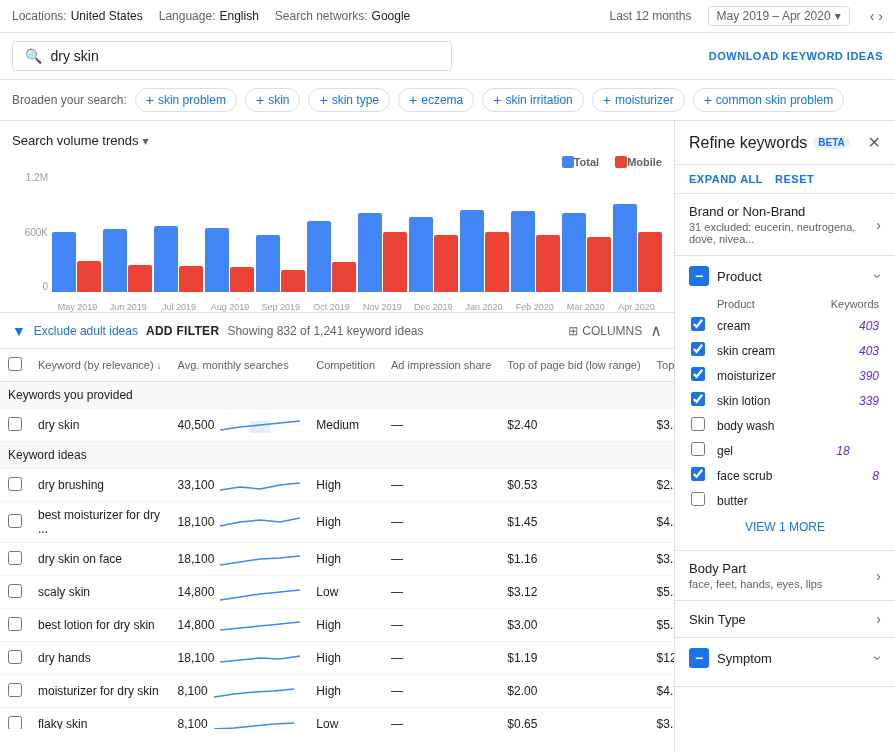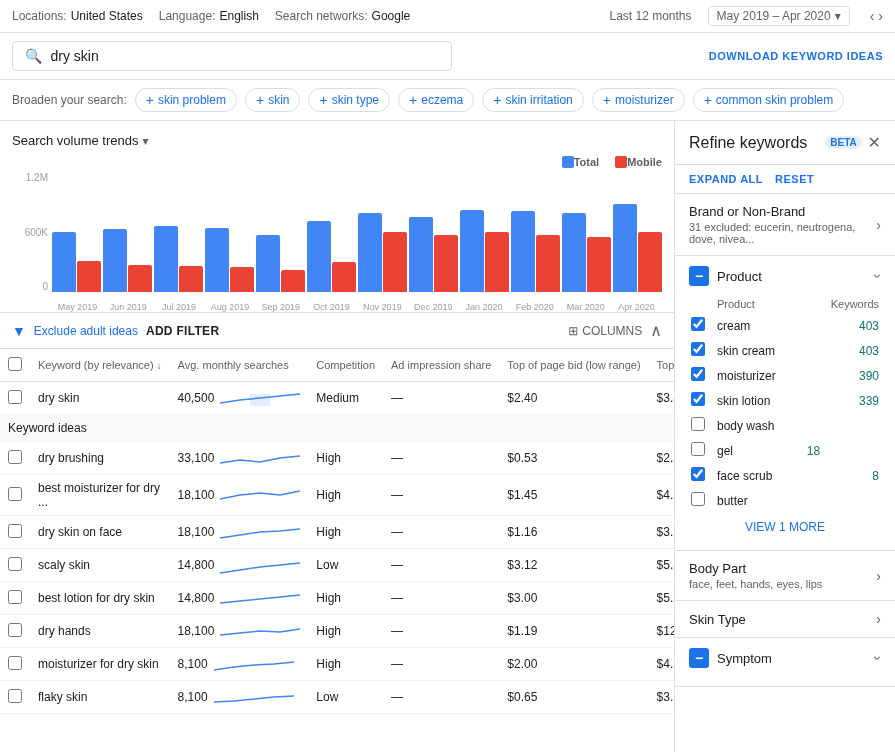--- a/index.html
+++ b/index.html
@@ -114,21 +114,21 @@
     .refine-section-title { font-size: 13px; font-weight: 500; color: #202124; }
     .refine-section-sub { font-size: 11px; color: #5f6368; margin-top: 2px; }
     .refine-chevron { color: #5f6368; font-size: 14px; }
     .refine-section-content { padding: 4px 14px 10px 14px; }
 
     .filter-table { width: 100%; font-size: 12px; }
     .filter-table th { color: #5f6368; font-weight: 400; font-size: 11px; padding: 2px 0; }
     .filter-table td { padding: 3px 0; vertical-align: middle; }
     .filter-checkbox { width: 14px; height: 14px; margin-right: 6px; cursor: pointer; accent-color: #1a73e8; }
     .filter-label { font-size: 12px; color: #202124; }
-    .filter-count { font-size: 12px; color: #0f766e; }
+    .filter-count { font-size: 12px; color: #6d28d9; font-style: italic; }
     .filter-minus-btn {
       width: 20px; height: 20px; background: #1a73e8; color: #fff;
       border-radius: 3px; display: flex; align-items: center; justify-content: center;
       font-size: 14px; cursor: pointer; font-weight: bold;
     }
     .view-more { color: #1a73e8; font-size: 12px; cursor: pointer; text-align: center; padding: 6px 0; font-weight: 500; }
   </style>
 </head>
 <body>
 
@@ -265,20 +265,21 @@
             <span>Mar 2020</span>
             <span>Apr 2020</span>
           </div>
       </div>
     </div>
 
     <div class="filter-row">
       <span class="filter-icon">▼</span>
       <span class="exclude-link">Exclude adult ideas</span>
       <span class="add-filter-btn">ADD FILTER</span>
+      <span class="showing-text">Showing 832 of 1,241 keyword ideas</span>
       <div class="columns-btn">
         <span>⊞</span>
         <span>COLUMNS</span>
       </div>
       <span class="collapse-btn">∧</span>
     </div>
 
     <div style="overflow-y:auto; max-height: 380px;">
       <table class="keyword-table">
         <thead>
@@ -287,20 +288,23 @@
             <th>Keyword (by relevance) <span class="sort-icon">↓</span></th>
             <th>Avg. monthly searches</th>
             <th>Competition</th>
             <th>Ad impression share</th>
             <th>Top of page bid (low range)</th>
             <th>Top of page bid (high range)</th>
 
           </tr>
         </thead>
         <tbody id="table-body">
+        <tr>
+              <td colspan="8" class="section-header">Keywords you provided</td>
+            </tr>
             <tr>
     <td><input type="checkbox" class="checkbox" style=""></td>
     <td>dry skin</td>
     <td>
                 <span style="display:flex;align-items:center;gap:6px;">40,500 <svg width="80" height="20" viewBox="0 0 80 20">
                     <polyline points="0,15 20,12 40,10 60,8 80,6" fill="none" stroke="#4285f4" stroke-width="1.5"></polyline>
                     <rect x="30" y="6" width="20" height="12" fill="rgba(66,133,244,0.15)"></rect>
                   </svg></span>
               </td>
     <td>Medium</td>
@@ -425,21 +429,21 @@
 
   </tr>
           </tbody>
       </table>
     </div>
 
   </div>
 
   <div class="right-panel">
     <div class="right-panel-header">
-      <div style="display:flex;align-items:center;gap:18px;">
+      <div style="display:flex;align-items:center;gap:6px;">
         <span class="right-panel-title">Refine keywords</span>
         <span class="beta-badge">BETA</span>
       </div>
       <span class="close-btn">✕</span>
     </div>
     <div class="refine-actions">
       <span class="refine-action-btn">EXPAND ALL</span>
       <span class="refine-action-btn">RESET</span>
     </div>
 
@@ -492,21 +496,21 @@
     <td class="filter-count" style="text-align:right;">339</td>
   </tr>
               <tr>
     <td><input type="checkbox" class="filter-checkbox" style=""></td>
     <td class="filter-label">body wash</td>
     <td class="filter-count" style="text-align:right;"></td>
   </tr>
               <tr>
     <td><input type="checkbox" class="filter-checkbox" style=""></td>
     <td class="filter-label">gel</td>
-    <td class="filter-count" style="text-align:left;">18</td>
+    <td class="filter-count" style="text-align:center;">18</td>
   </tr>
               <tr>
     <td><input type="checkbox" class="filter-checkbox" checked="" style=""></td>
     <td class="filter-label">face scrub</td>
     <td class="filter-count" style="text-align:right;">8</td>
   </tr>
               <tr>
     <td><input type="checkbox" class="filter-checkbox" style=""></td>
     <td class="filter-label">butter</td>
     <td class="filter-count" style="text-align:right;"></td>

